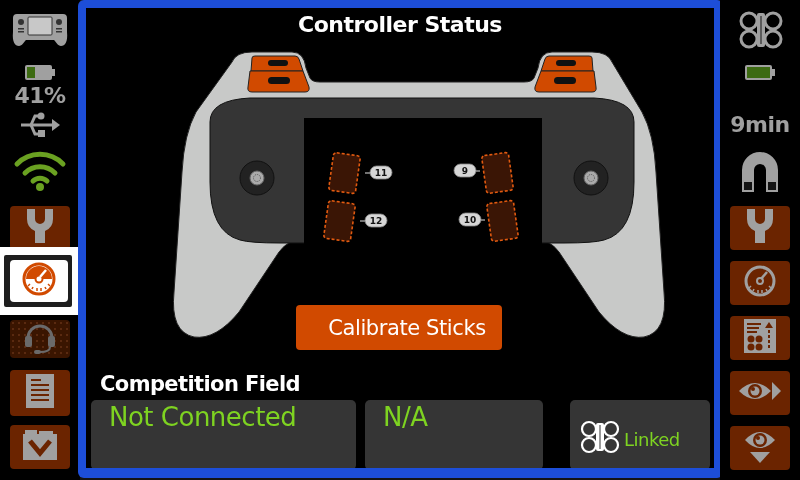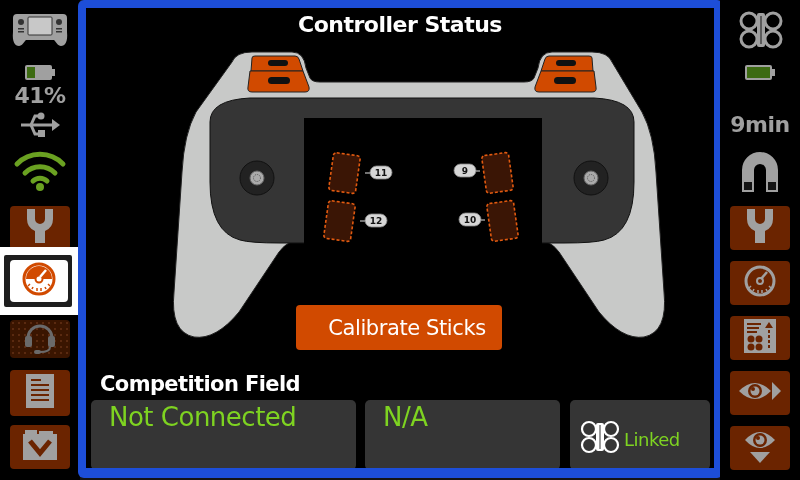--- a/index.html
+++ b/index.html
@@ -204,21 +204,21 @@
       </svg>
     </div>
 
     <div class="calibrate-btn">Calibrate Sticks</div>
 
     <div class="field-label" style="left:14px;top:364px;">Competition Field</div>
     <div class="panel" style="left:5px;top:392px;width:265px;height:70px;">
       <div class="panel-value">Not Connected</div>
     </div>
 
-    <div class="panel" style="left:279px;top:392px;width:195px;height:70px;padding-left:16px;">
+    <div class="panel" style="left:279px;top:392px;width:178px;height:70px;padding-left:16px;">
       <div class="panel-value">N/A</div>
     </div>
 
     <div class="panel" style="left:484px;top:392px;width:140px;height:70px;">
       <div class="linked">
         <span>
           <svg width="40" height="34" viewBox="0 0 40 34">
             <g fill="none" stroke="#ffffff" stroke-width="2.2">
               <circle cx="9" cy="9" r="7"></circle>
                 <circle cx="31" cy="9" r="7"></circle>

